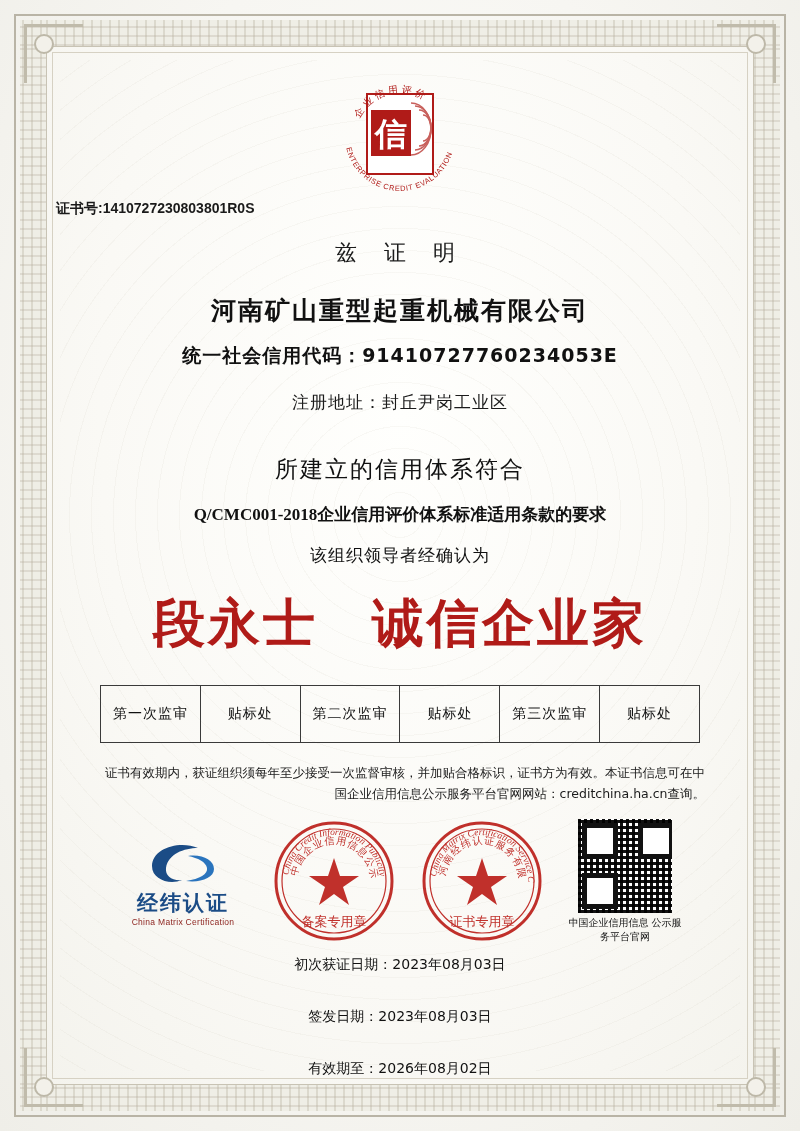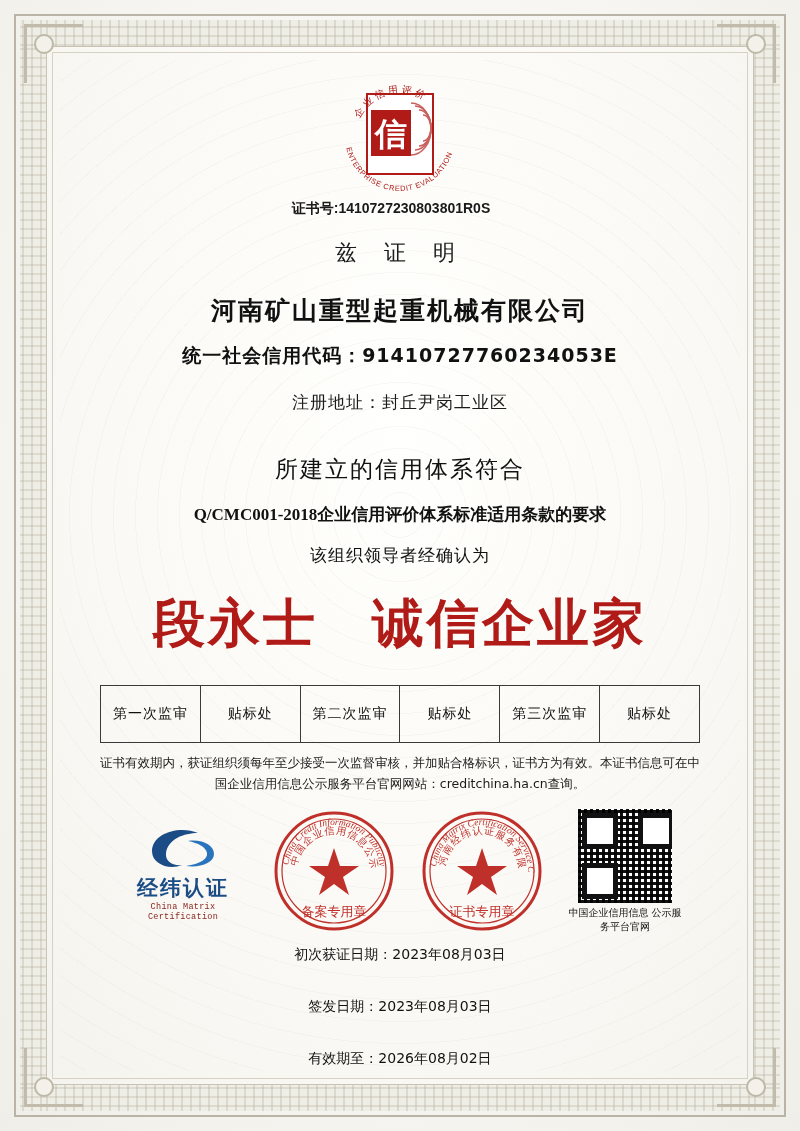--- a/index.html
+++ b/index.html
@@ -117,21 +117,21 @@
     font-size: 50px;
     font-weight: bold;
     letter-spacing: 3px;
     color: #b01b18;
     text-shadow: 0 1px 0 rgba(120,10,8,0.25);
   }
 
   .cert-no {
     margin-top: 6px;
     padding-right: 18px;
-    text-align: center;
+    text-align: left;
     font-size: 14px;
     font-weight: bold;
     color: #1a1a1a;
     font-family: "Liberation Sans", sans-serif;
   }
 
   .hereby {
     margin-top: 20px;
     font-size: 22px;
     letter-spacing: 10px;
@@ -213,26 +213,26 @@
   .audit-table td {
     border: 1px solid #3a3a3a;
     height: 54px;
     font-size: 14px;
     color: #111;
     font-family: "DejaVu Sans", "Liberation Sans", sans-serif;
     letter-spacing: 1px;
   }
 
   .note {
-    margin: 10px auto 0 auto;
+    margin: 20px auto 0 auto;
     width: 610px;
     font-size: 12.5px;
     line-height: 1.65;
     color: #1b1b1b;
-    text-align: center;
+    text-align: right;
     font-family: "DejaVu Sans", "Liberation Sans", sans-serif;
   }
 
   
   .seals {
     margin-top: 14px;
     display: flex;
     align-items: center;
     justify-content: center;
     gap: 22px;
@@ -253,21 +253,21 @@
     font-size: 21px;
     font-weight: bold;
     color: #1b4c86;
     letter-spacing: 2px;
     font-family: "DejaVu Sans", "Liberation Sans", sans-serif;
   }
   .logo-en {
     font-size: 8.5px;
     color: #8a1f1a;
     letter-spacing: 0.3px;
-    font-family: Liberation Mono, monospace;
+    font-family: Liberation Sans, sans-serif;
   }
 
   .seal {
     width: 126px;
     height: 126px;
     position: relative;
   }
 
   .qr-block {
     width: 116px;

